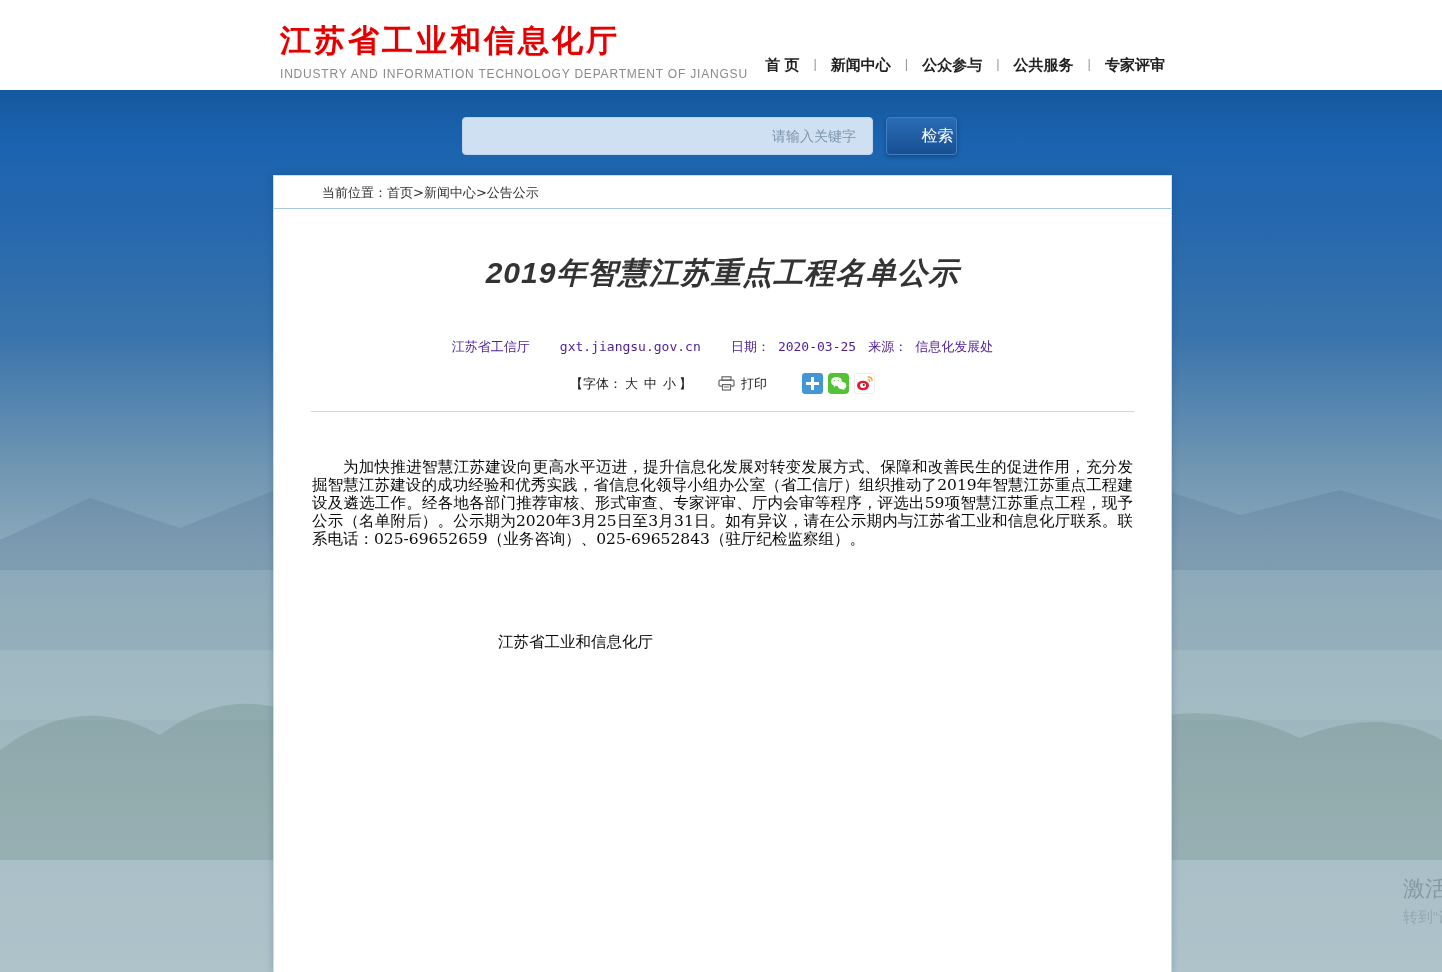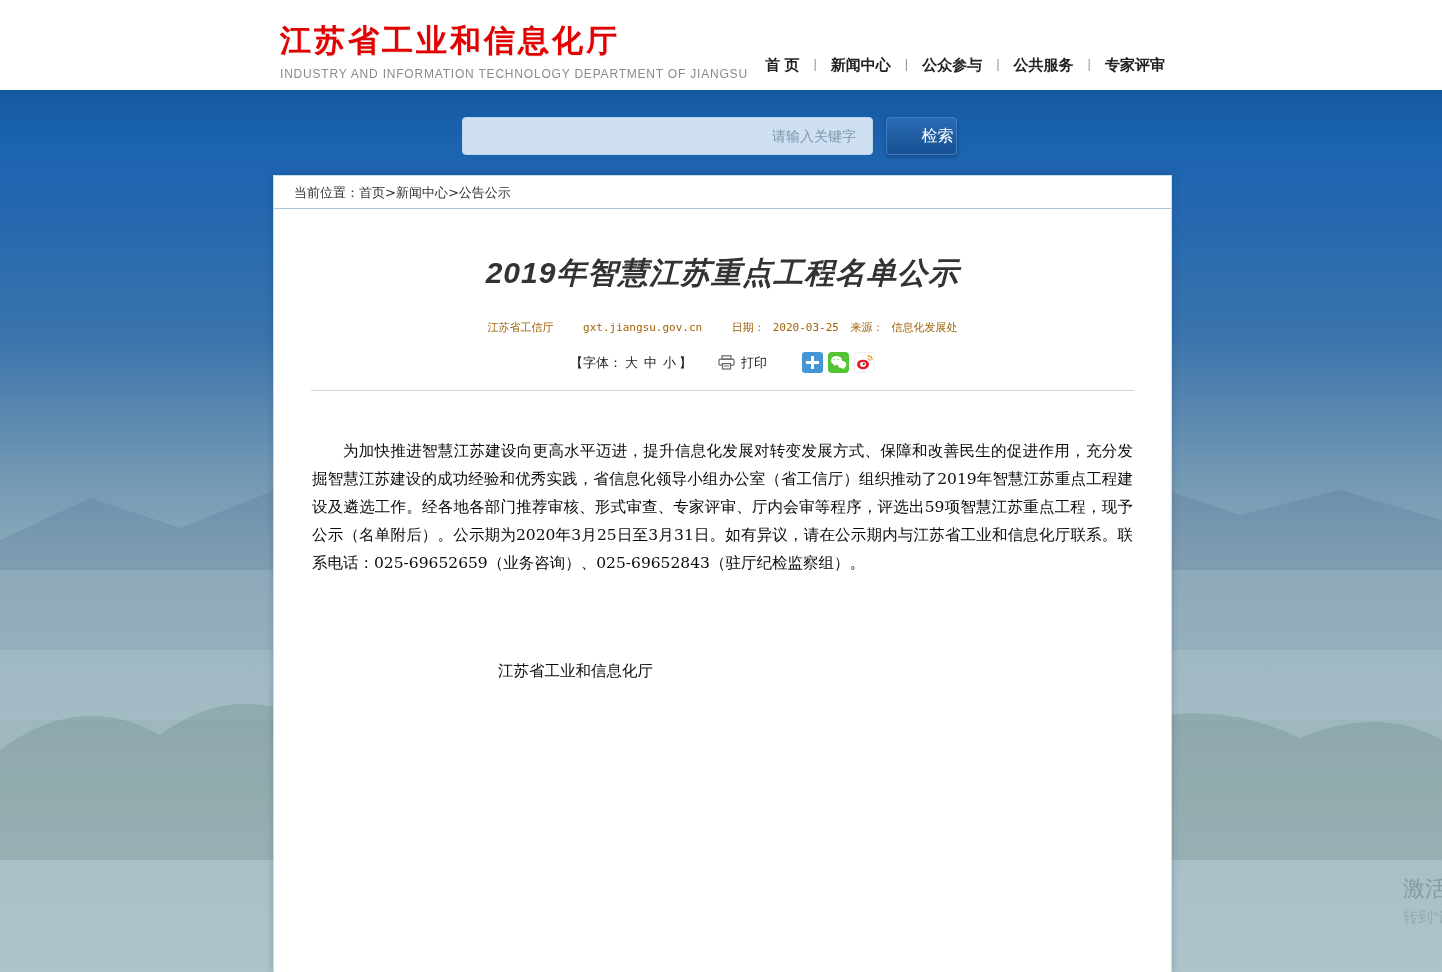--- a/index.html
+++ b/index.html
@@ -32,48 +32,48 @@
   .search-input::placeholder { color:#7d96ad; }
   .search-btn { position:absolute; left:886px; top:117px; width:71px; height:38px;
     background:linear-gradient(180deg,#2a6cb5,#174f92); color:#fff; font-size:16px;
     border:1px solid #3f7fc0; border-radius:4px; cursor:pointer; z-index:6;
     box-shadow:0 2px 4px rgba(0,25,60,.35); font-family:"Liberation Sans", sans-serif;padding-left:32px; }
 
   
   .card { position:absolute; left:273px; top:175px; width:899px; height:797px;
     background:#ffffff; border:1px solid #ccdcEA; border-bottom:none; z-index:6;
     box-shadow:0 0 7px rgba(0,40,90,.22); }
-  .breadcrumb { height:33px; line-height:33px; padding-left:20px; font-size:13px; color:#333;
+  .breadcrumb { height:33px; line-height:33px; padding-left:48px; font-size:13px; color:#333;
     border-bottom:1px solid #a9c7e1; font-family:"DejaVu Serif", serif; }
   .breadcrumb .crumb-path { cursor:pointer; }
 
   .art-title { margin-top:44px; text-align:center; font-size:30px; color:#333; letter-spacing:1px;font-style:italic; }
 
-  .meta { margin-top:26px; text-align:center; font-size:11px; color:#a16207;
+  .meta { margin-top:44px; text-align:center; font-size:13px; color:#4c1d95;
     font-family:"DejaVu Serif", serif; }
   .meta span { margin:0 4px; }
   .meta .site, .meta .mdate { font-family:"DejaVu Sans Mono", monospace; }
   .meta .publisher { margin-right:22px; }
   .meta .site { margin-right:22px; }
 
   .tools { margin-top:17px; display:flex; justify-content:center; align-items:center;
     font-size:13px; color:#222; font-family:Liberation Mono, monospace; }
   .font-size-opt { margin:0 3px; cursor:pointer; }
   .print-group { display:flex; align-items:center; margin-left:26px; cursor:pointer; }
   .print-group svg { margin-right:6px; }
   .share-group { display:flex; align-items:center; margin-left:30px; }
   .share-ico { width:21px; height:21px; border-radius:3px; margin-left:5px; cursor:pointer;
     display:flex; align-items:center; justify-content:center; }
   .share-plus { background:#4596d6; }
   .share-wechat { background:#52c332; border-radius:4px; }
   .share-weibo { background:#ffffff; border:1px solid #eee; }
 
   .divider { margin:17px 37px 0 37px; border-top:1px solid #d6d6d6; }
 
-  .body-text { margin:46px 38px 0 38px; font-size:15.5px; line-height:28px; color:#0a0a0a;
+  .body-text { margin:46px 38px 0 38px; font-size:15.5px; line-height:18px; color:#0a0a0a;
     text-align:justify; text-indent:2em; font-family:"DejaVu Serif", serif; }
   .attachment { margin:23px 38px 0 38px; font-size:15.5px; line-height:28px; color:#0a0a0a;
     text-indent:2em; cursor:pointer; font-family:"DejaVu Serif", serif; }
   .signature { margin:84px 0 0 224px; font-size:15.5px; color:#0a0a0a; font-family:"DejaVu Serif", serif; }
   .sign-date { margin:29px 0 0 252px; font-size:15.5px; color:#0a0a0a; font-family:"DejaVu Serif", serif; }
 
   
   .watermark { position:absolute; left:1403px; top:874px; z-index:7; white-space:nowrap; }
   .wm1 { font-size:22px; color:rgba(75,95,108,.40); }
   .wm2 { font-size:15px; color:rgba(110,130,142,.40); margin-top:4px; }

